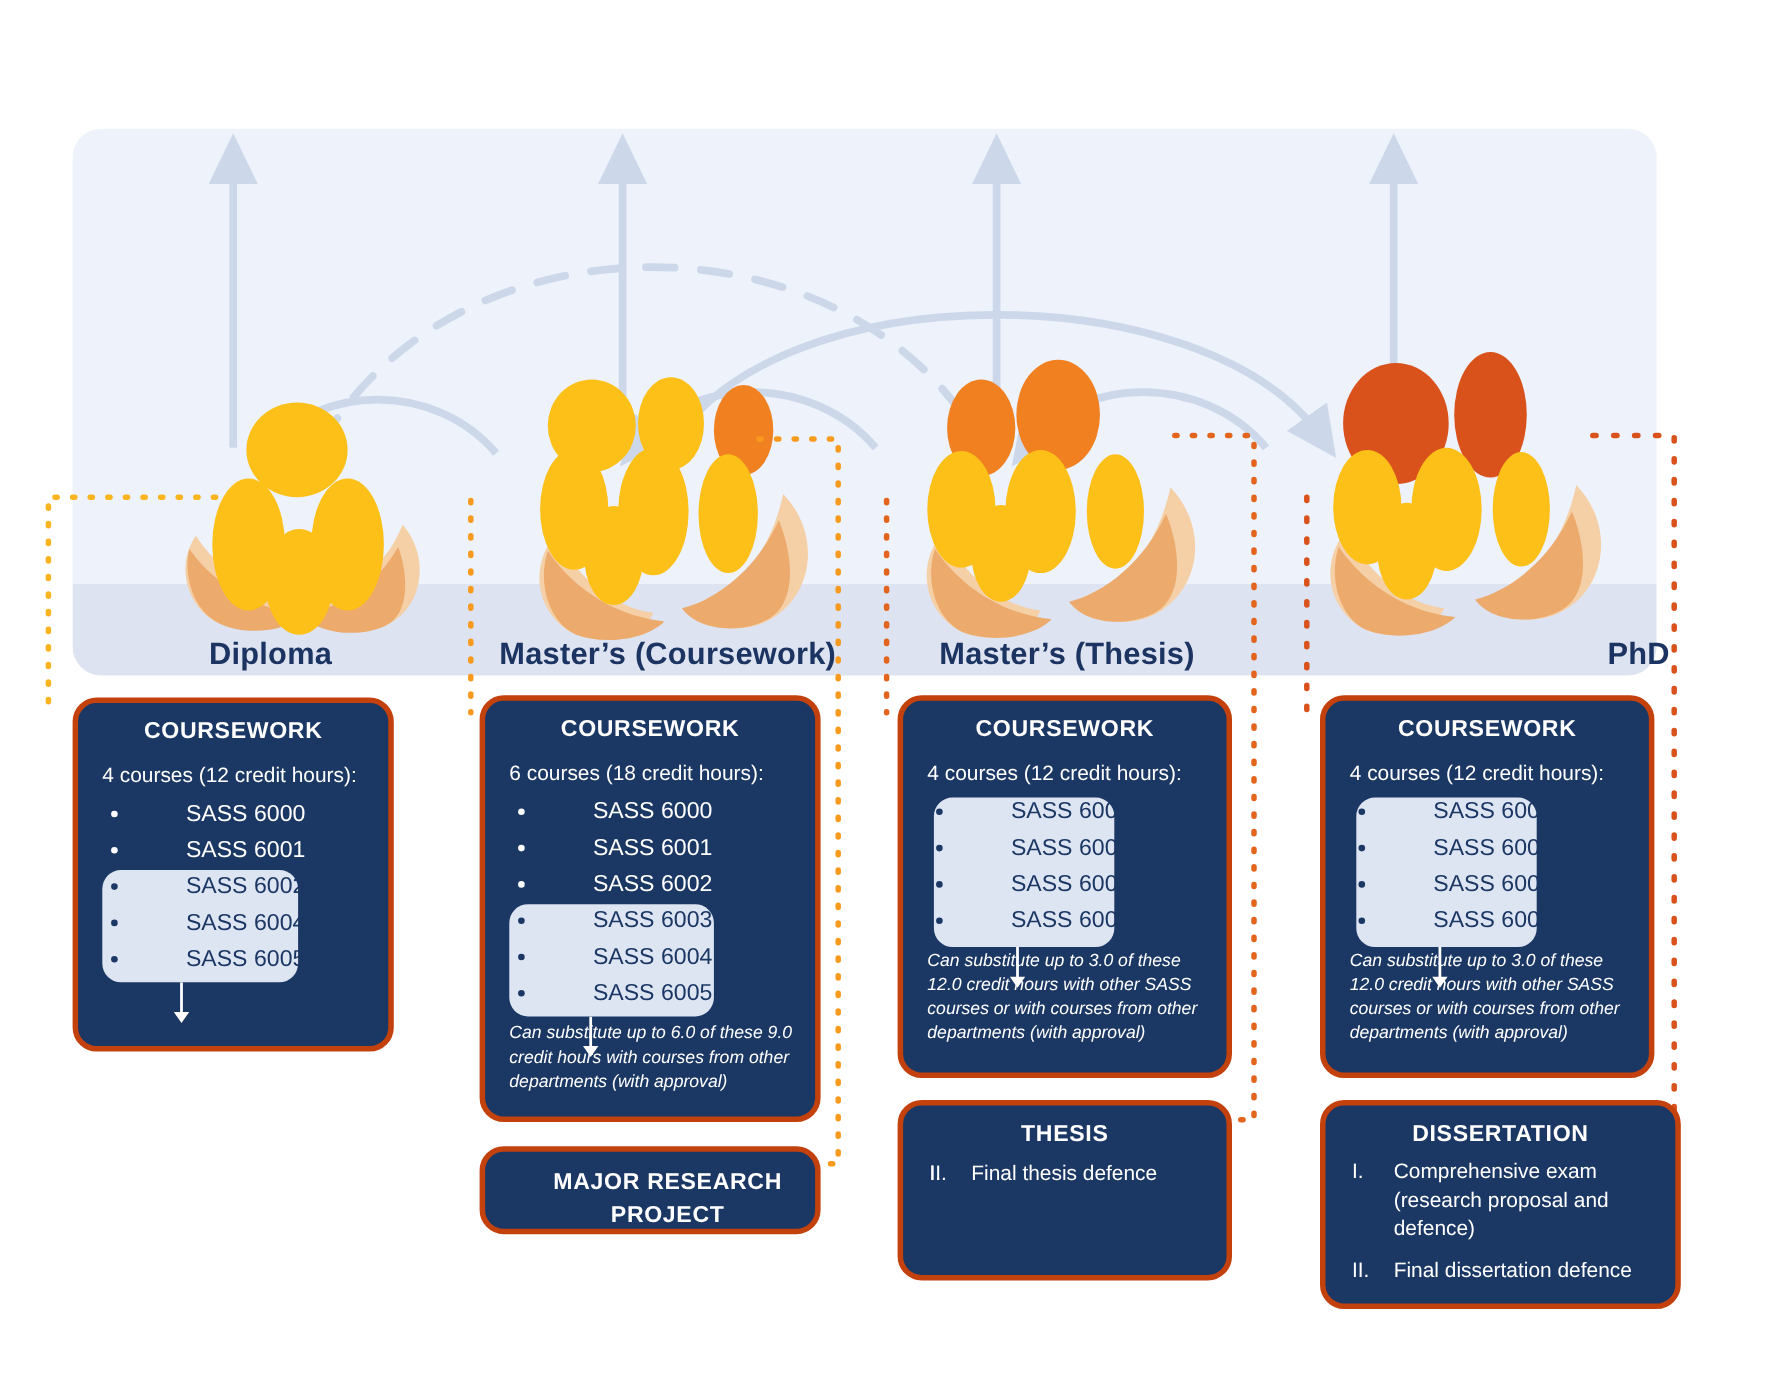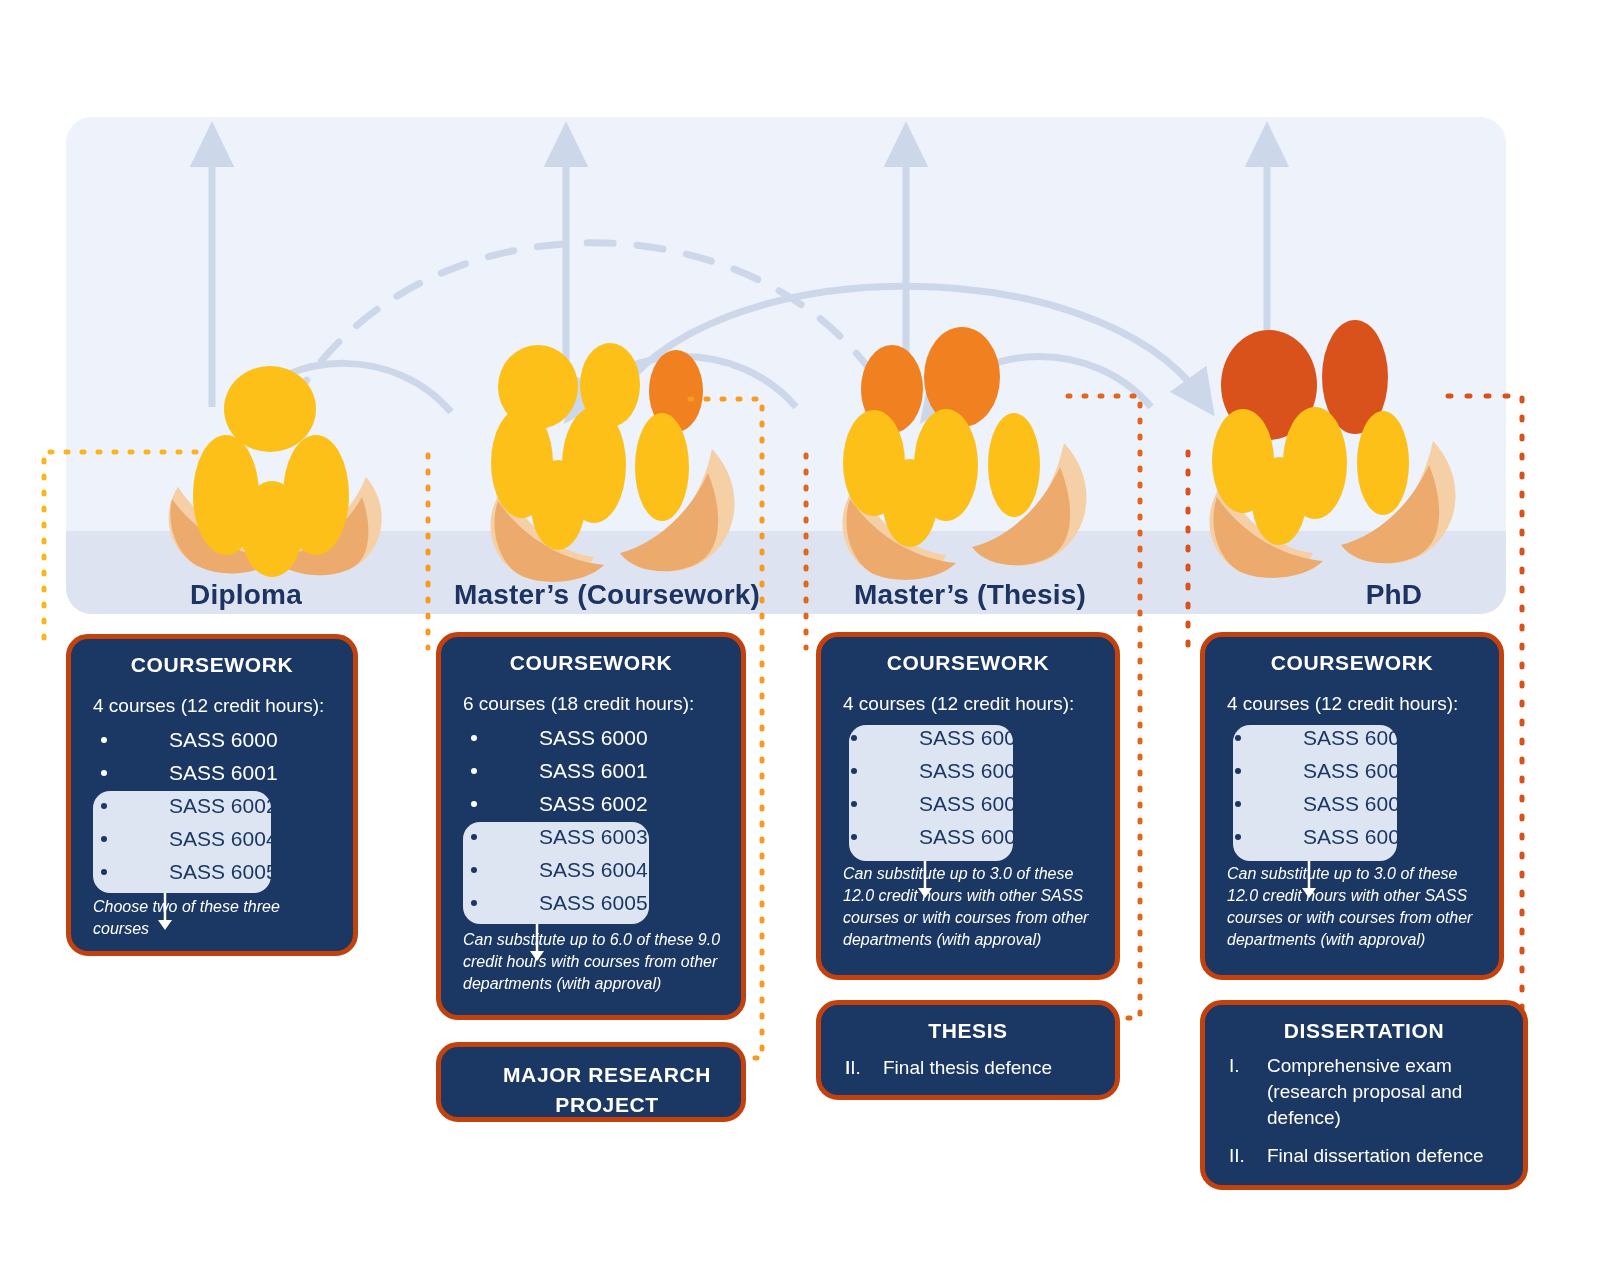--- a/index.html
+++ b/index.html
@@ -159,21 +159,21 @@
       <ellipse cx="124" cy="138" rx="32" ry="56" fill="#fcc018"></ellipse>
       <ellipse cx="192" cy="138" rx="26" ry="52" fill="#fcc018"></ellipse>
       <ellipse cx="88" cy="176" rx="27" ry="44" fill="#fcc018"></ellipse>
     </g>
   </svg>
 </div>
 
 <div class="col-label" style="left:66px;width:360px;">Diploma</div>
 <div class="col-label" style="left:424px;width:366px;">Master’s (Coursework)</div>
 <div class="col-label" style="left:800px;width:340px;">Master’s (Thesis)</div>
-<div class="col-label" style="left:1224px;width:340px;">PhD</div>
+<div class="col-label" style="left:1178px;width:340px;text-align:right;">PhD</div>
 
 <svg id="connectors" viewBox="0 0 1621 1261">
 
   <g stroke="#f9b420" stroke-width="5" fill="none" stroke-dasharray="2 14" stroke-linecap="round">
     <path d="M196,452 L44,452 L44,650"></path>
   </g>
 
   <g stroke="#f79a1e" stroke-width="5" fill="none" stroke-dasharray="2 14" stroke-linecap="round">
     <path d="M428,455 L428,648"></path>
     <path d="M690,399 L762,399 L762,1058 L746,1058"></path>
@@ -198,21 +198,20 @@
     <li>SASS 6000</li>
     <li>SASS 6001</li>
     <li class="hl">SASS 6002</li>
     <li class="hl">SASS 6004</li>
     <li class="hl">SASS 6005</li>
   </ul>
   <svg class="down-arrow" style="left:82px;top:254px;" width="24" height="38">
     <line x1="12" y1="0" x2="12" y2="28" stroke="#ffffff" stroke-width="2.5"></line>
     <path d="M5,27 L12,37 L19,27 Z" fill="#ffffff"></path>
   </svg>
-  <div class="note" style="margin-top:8px;">Choose two of these three courses</div>
 </div>
 
 <div class="card" style="left:436px;top:632px;width:310px;height:388px;">
   <div class="card-title">COURSEWORK</div>
   <div class="card-sub">6 courses (18 credit hours):</div>
   <div class="pill" style="left:22px;top:185px;width:186px;height:102px;"></div>
   <ul class="course-list">
     <li>SASS 6000</li>
     <li>SASS 6001</li>
     <li>SASS 6002</li>
@@ -241,21 +240,21 @@
     <li class="hl">SASS 6002</li>
     <li class="hl">SASS 6003</li>
   </ul>
   <svg class="down-arrow" style="left:92px;top:224px;" width="24" height="38">
     <line x1="12" y1="0" x2="12" y2="28" stroke="#ffffff" stroke-width="2.5"></line>
     <path d="M5,27 L12,37 L19,27 Z" fill="#ffffff"></path>
   </svg>
   <div class="note" style="margin-top:10px;">Can substitute up to 3.0 of these 12.0 credit hours with other SASS courses or with courses from other departments (with approval)</div>
 </div>
 
-<div class="card" style="left:816px;top:1000px;width:304px;height:100px;">
+<div class="card" style="left:816px;top:1000px;width:304px;height:164px;">
   <div class="card-title">THESIS</div>
   <ul class="ol-list">
     <li>
       <span class="rn">I.</span>
     </li>
     <li>
       <span class="rn">II.</span>
       <span>Final thesis defence</span>
     </li>
   </ul>

